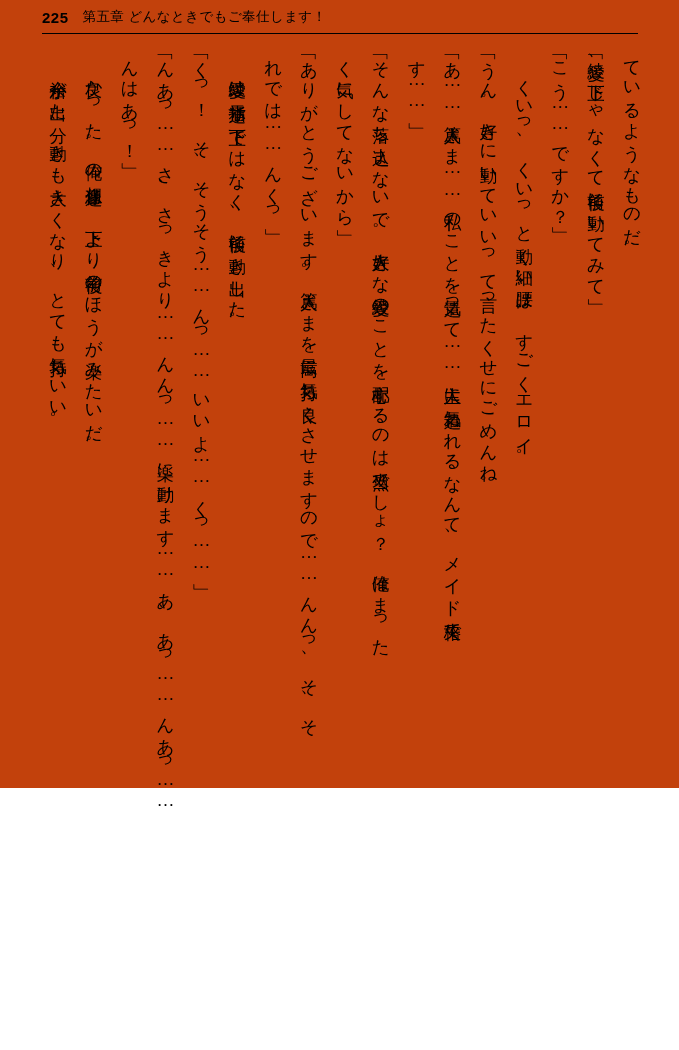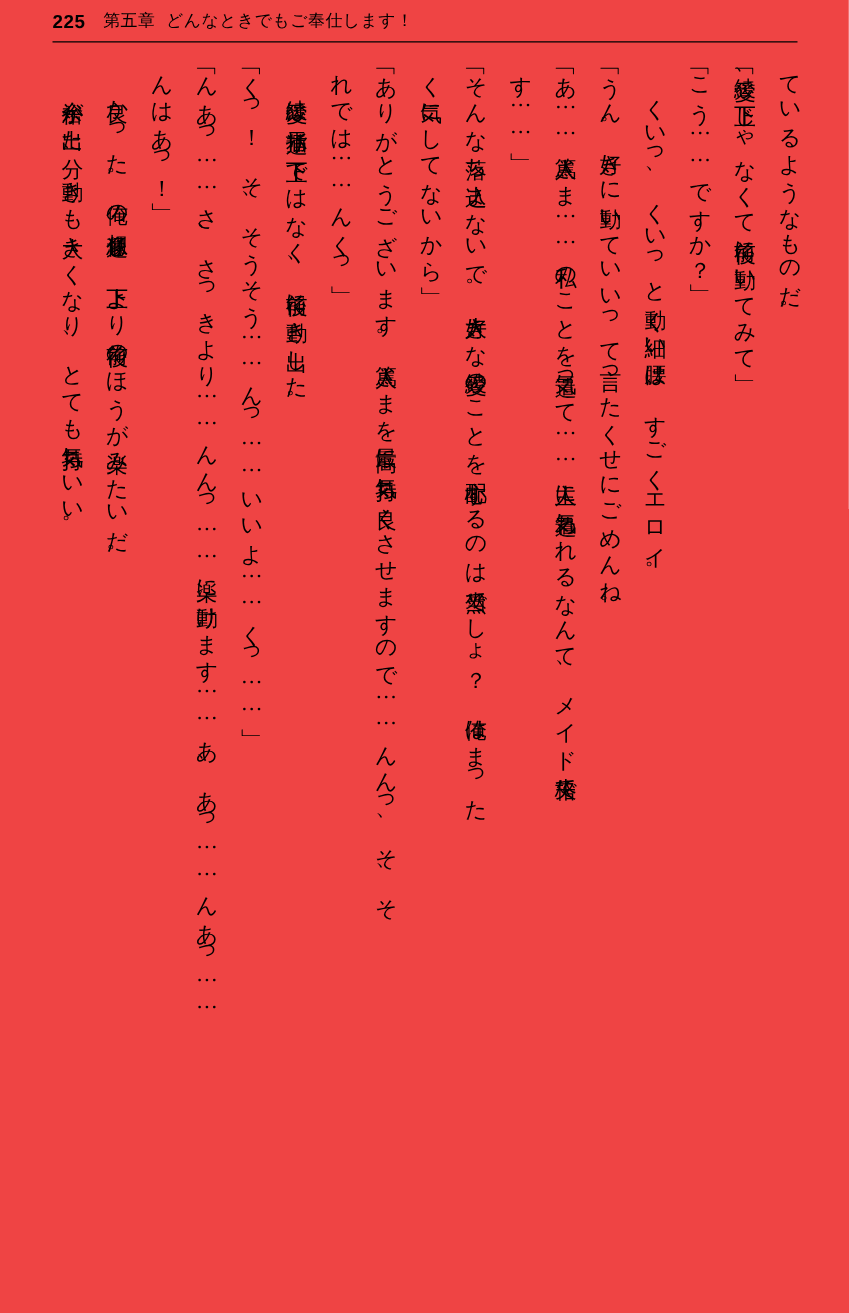--- a/index.html
+++ b/index.html
@@ -12,23 +12,23 @@
     height: 1050px;
     font-family: "Liberation Serif", "DejaVu Serif", serif;
     color: #000000;
     overflow: hidden;
     position: relative;
   }
 
   .page {
     position: relative;
     width: 679px;
-    height: 1050px;
+    height: 788px;
     box-sizing: border-box;
-    background: #ef4444;
+    background: #c2410c;
     padding-left: 40px;
   }
 
   
   .header {
     position: absolute;
     top: 0;
     left: 0;
     width: 679px;
     height: 34px;
@@ -38,21 +38,21 @@
     box-sizing: border-box;
   }
   .header-page-number {
     font-family: "Liberation Sans", sans-serif;
     font-weight: bold;
     font-size: 15px;
     letter-spacing: 0.5px;
     margin-right: 14px;
   }
   .header-chapter {
-    font-family: Liberation Mono, monospace;
+    font-family: Liberation Sans, sans-serif;
     font-size: 13.5px;
     letter-spacing: 0.4px;
     text-align: center;
   }
   .header-rule {
     position: absolute;
     top: 33px;
     left: 42px;
     width: 596px;
     height: 1px;

